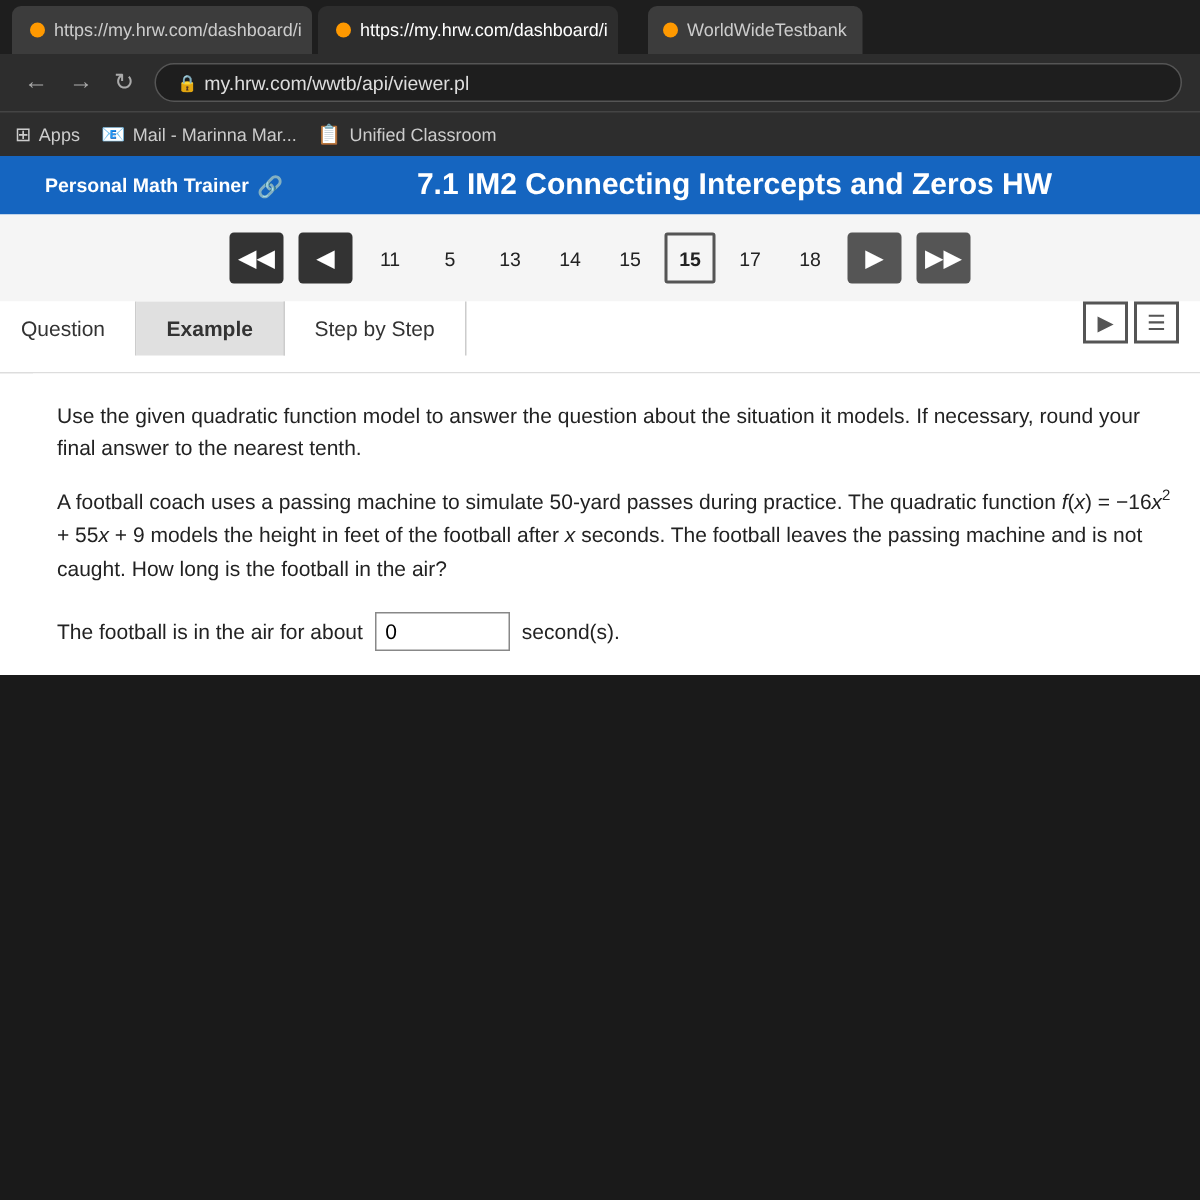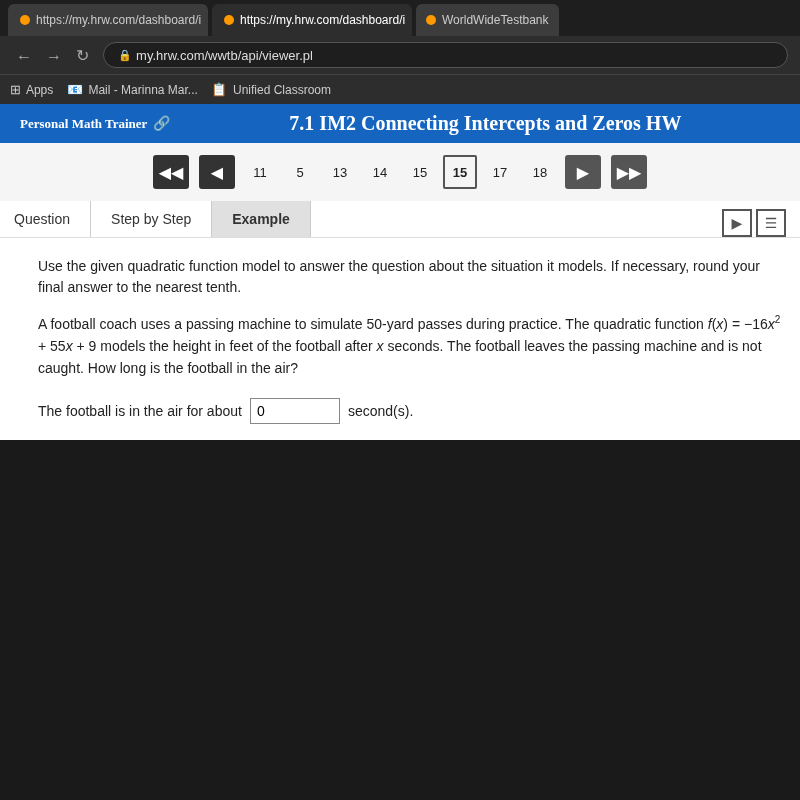--- a/index.html
+++ b/index.html
@@ -59,20 +59,21 @@
     .tab-extra {
       display: flex;
       align-items: center;
       background: #3c3c3c;
       border-radius: 6px 6px 0 0;
       padding: 0 10px;
       height: 32px;
       font-size: 12px;
       color: #ccc;
       gap: 6px;
+      margin-left: 16px;
     }
 
     .address-bar {
       display: flex;
       align-items: center;
       background: #2d2d2d;
       height: 38px;
       padding: 4px 12px;
       gap: 10px;
     }
@@ -138,23 +139,22 @@
     .page-content {
       background: #fff;
       width: 100%;
     }
 
     
     .header-bar {
       background: #1565c0;
       display: flex;
       align-items: center;
-      padding: 8px 20px;
+      padding: 8px 30px;
       gap: 20px;
-      font-family: Liberation Serif, serif;
     }
 
     .header-left {
       color: #fff;
       font-size: 13px;
       font-weight: bold;
       display: flex;
       align-items: center;
       gap: 6px;
     }
@@ -214,22 +214,22 @@
       margin: 0 2px;
     }
 
     .nav-arrow.dark {
       background: #333;
     }
 
     
     .tabs-row {
       display: flex;
-      align-items: flex-end;
-      padding: 0 14px 0 14px;
+      align-items: flex-start;
+      padding: 0 14px 11px 14px;
       background: #fff;
       border-bottom: 1px solid #ddd;
       gap: 0;
     }
 
     .tab-item {
       padding: 10px 20px;
       font-size: 14px;
       color: #333;
       cursor: pointer;
@@ -386,22 +386,22 @@
     <div class="nav-number active">15</div>
     <div class="nav-number">17</div>
     <div class="nav-number">18</div>
 
     <button class="nav-arrow">▶</button>
     <button class="nav-arrow">▶▶</button>
   </div>
 
   <div class="tabs-row">
     <div class="tab-item">Question</div>
+    <div class="tab-item active-tab">Example</div>
     <div class="tab-item">Step by Step</div>
-    <div class="tab-item active-tab">Example</div>
     <div class="play-btn">▶</div>
     <div class="menu-btn">☰</div>
   </div>
 
   <div class="content-area">
     <p class="instruction-text">Use the given quadratic function model to answer the question about the situation it models. If necessary, round your final answer to the nearest tenth.</p>
 
     <p class="problem-text">
       A football coach uses a passing machine to simulate 50-yard passes during practice. The quadratic
       function <em>f</em>(<em>x</em>) = −16<em>x</em><sup>2</sup> + 55<em>x</em> + 9 models the height in feet of the football after <em>x</em> seconds. The football

